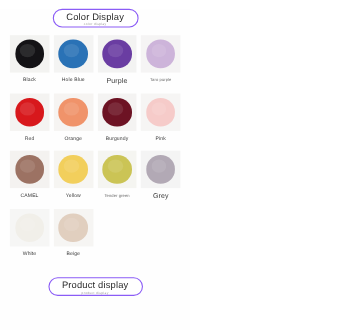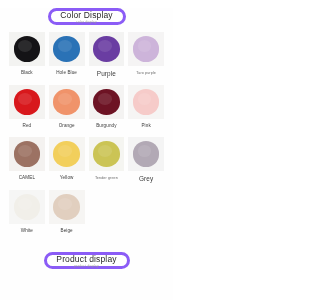--- a/index.html
+++ b/index.html
@@ -23,21 +23,21 @@
     box-sizing: border-box;
   }
 
   
   .banner {
     display: flex;
     flex-direction: column;
     align-items: center;
     justify-content: center;
     margin: 0 auto;
-    border: 3px solid #8b5cf6;
+    border: 1px solid #8b5cf6;
     border-radius: 999px;
     background: #ffffff;
     box-sizing: border-box;
   }
   .banner-top {
     width: 78px;
     height: 17px;
     margin-top: 8px;
     padding-top: 1px;
   }

